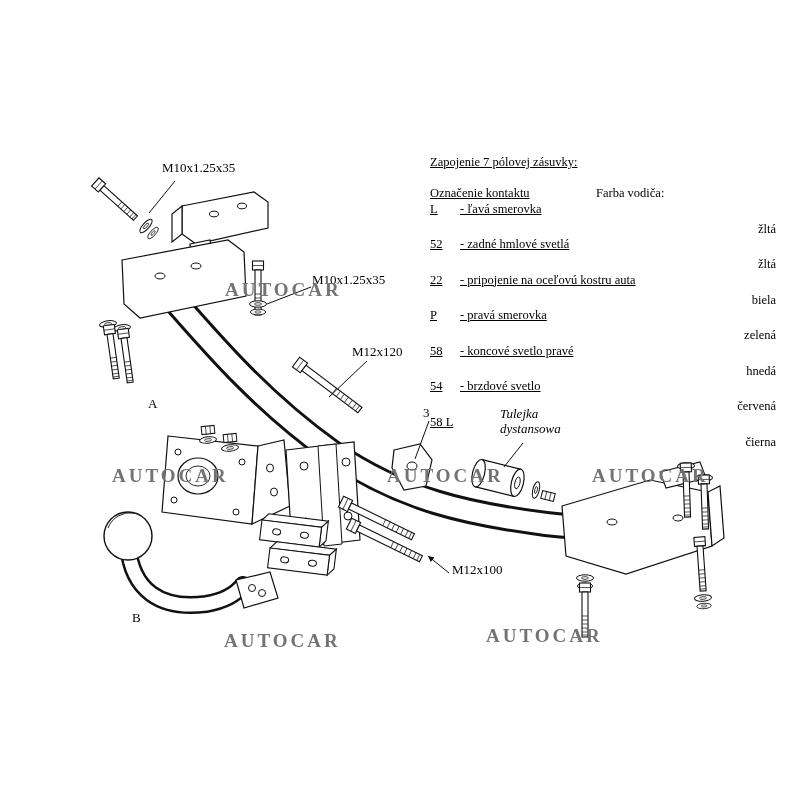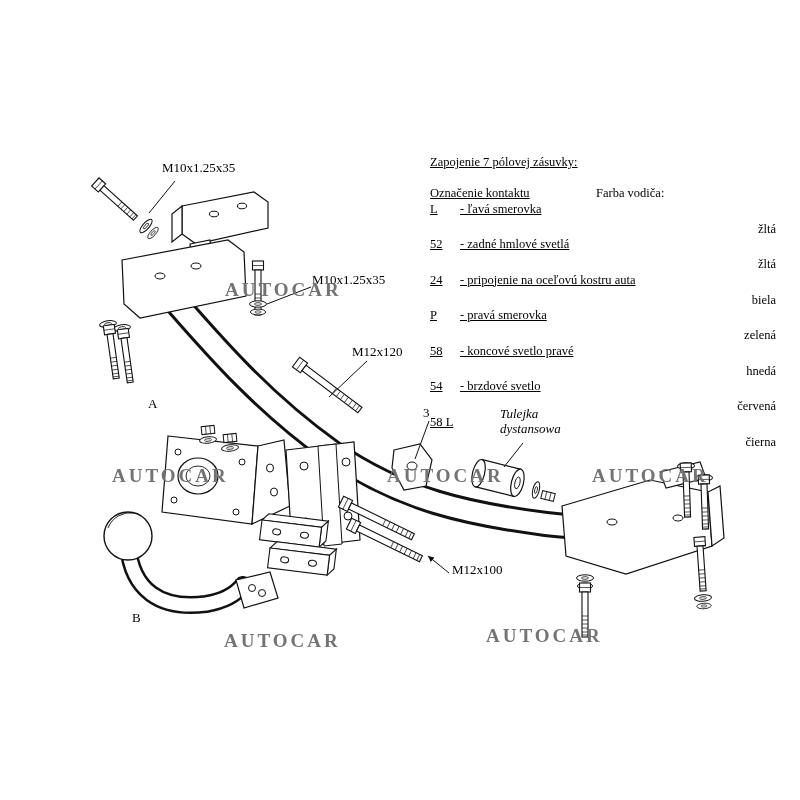--- a/index.html
+++ b/index.html
@@ -224,21 +224,21 @@
       <span class="code">L</span>
       <span class="desc">- ľavá smerovka</span>
       <span class="wcolor">žltá</span>
     </div>
     <div class="wrow">
       <span class="code">52</span>
       <span class="desc">- zadné hmlové svetlá</span>
       <span class="wcolor">žltá</span>
     </div>
     <div class="wrow">
-      <span class="code">24</span>
+      <span class="code">22</span>
       <span class="desc">- pripojenie na oceľovú kostru auta</span>
       <span class="wcolor">biela</span>
     </div>
     <div class="wrow">
       <span class="code">P</span>
       <span class="desc">- pravá smerovka</span>
       <span class="wcolor">zelená</span>
     </div>
     <div class="wrow">
       <span class="code">58</span>

